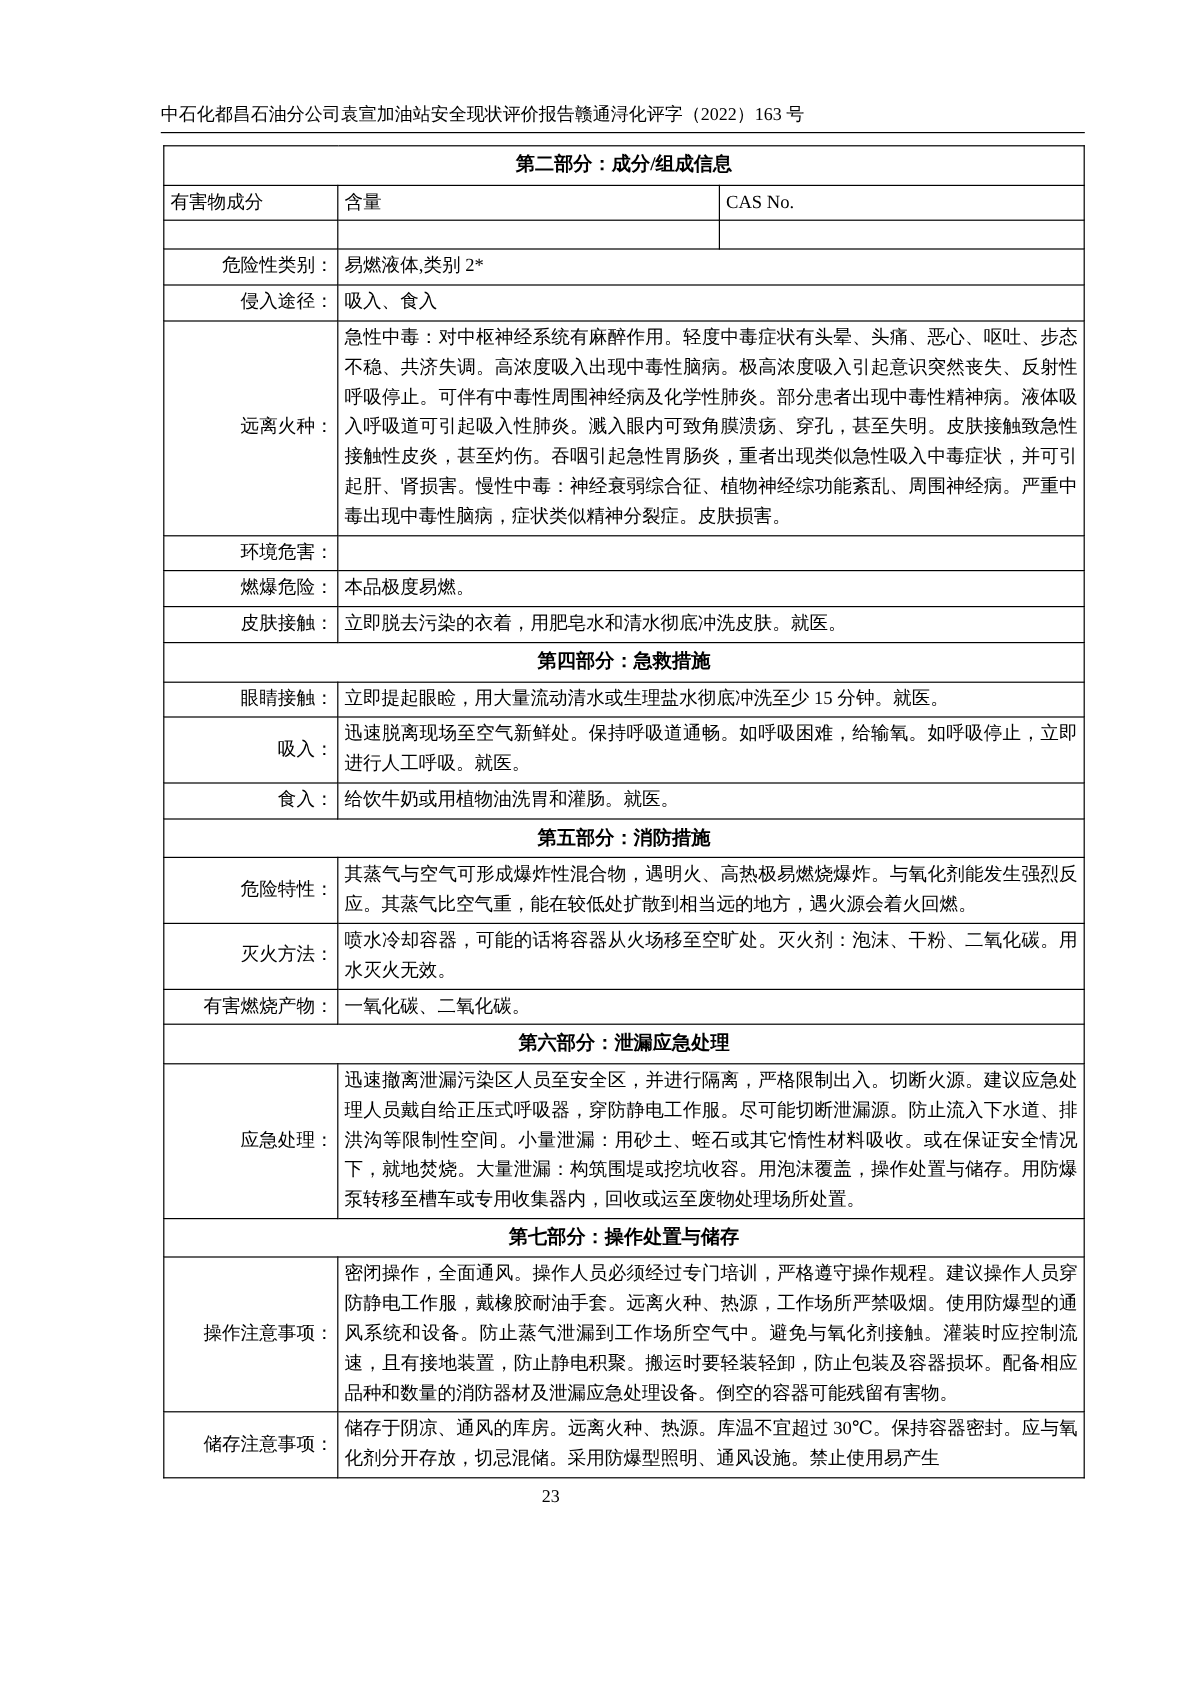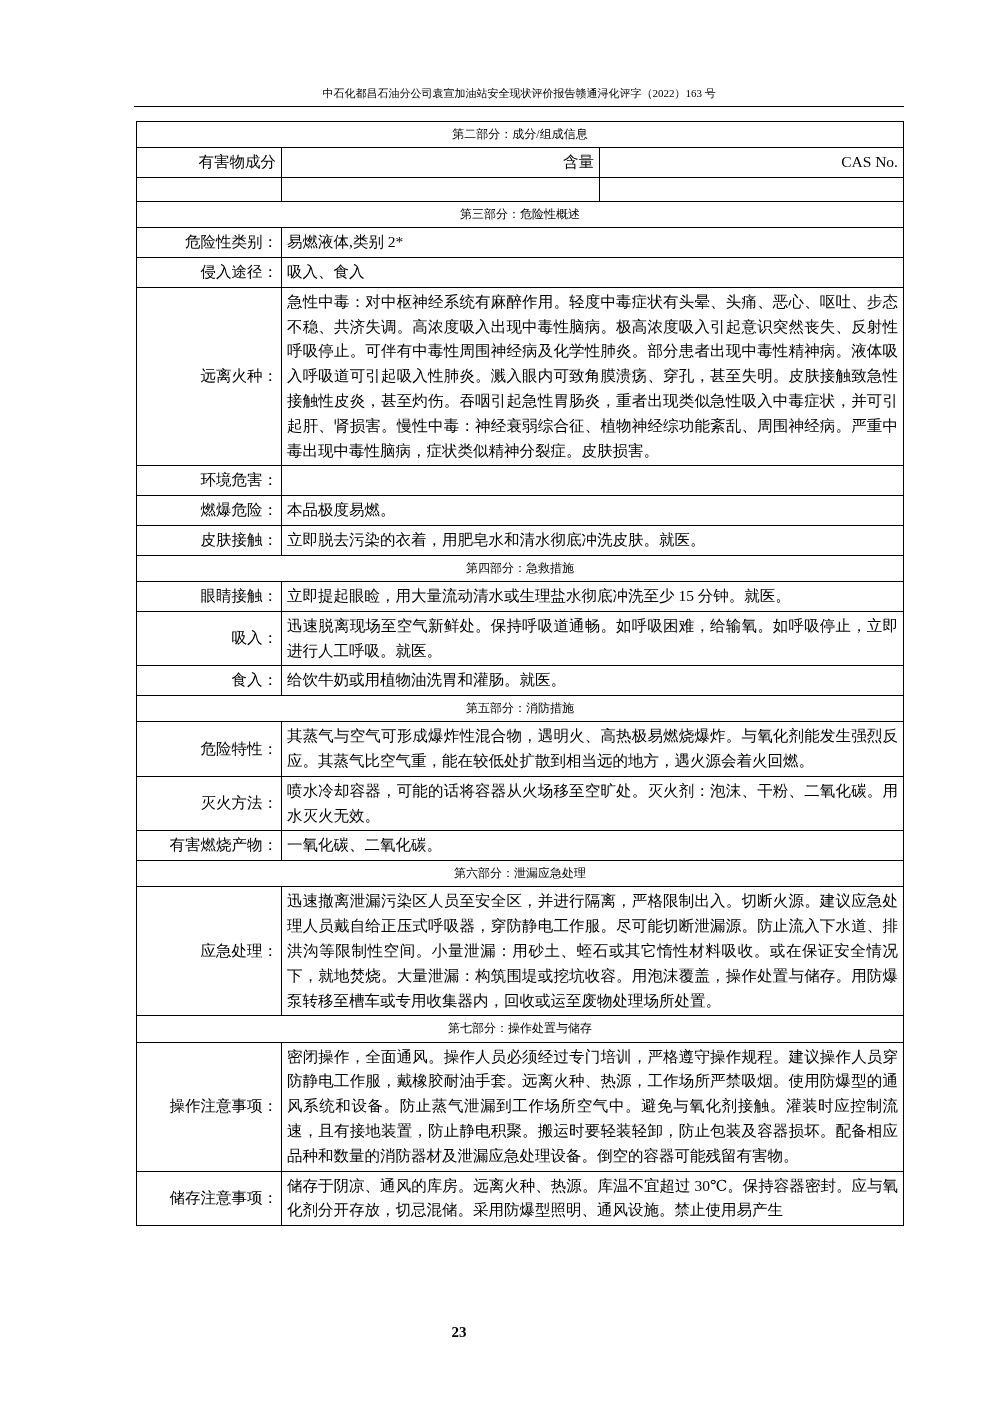--- a/index.html
+++ b/index.html
@@ -10,66 +10,65 @@
     position: relative;
     font-family: "Liberation Serif", "DejaVu Serif", serif;
     color: #000;
   }
   .page-header {
     position: absolute;
     left: 134px;
     top: 86px;
     width: 770px;
     display: flex;
-    justify-content: center;
+    justify-content: flex-start;
     align-items: flex-end;
-    font-size: 11px;
+    font-size: 15px;
     padding-bottom: 5px;
     border-bottom: 1.5px solid #000;
   }
   .doc-table {
     position: absolute;
     left: 136px;
     top: 121px;
     width: 767px;
     border-collapse: collapse;
     table-layout: fixed;
     font-size: 15.5px;
   }
   .doc-table td {
     border: 1px solid #000;
     padding: 2px 5px;
     vertical-align: middle;
     line-height: 1.6;
   }
   td.section-cell {
     text-align: center;
-    font-weight: normal;
-    font-size: 12px;
+    font-weight: bold;
+    font-size: 16px;
     padding: 3px 5px;
   }
   td.label-cell {
     text-align: right;
     padding-right: 3px;
     margin-left: 28px;
   }
   td.value-cell {
     text-align: justify;
     text-justify: inter-ideograph;
   }
-  td.comp-cell { text-align: right; }
+  td.comp-cell { text-align: left; }
   tr.empty-row td { height: 24px; }
   .page-footer {
     position: absolute;
     left: 0;
-    top: 1324px;
+    top: 1240px;
     width: 918px;
     text-align: center;
     font-size: 15px;
-    font-weight: bold;
   }
 </style>
 </head>
 <body>
 
 <div class="page-header">
   <span>中石化都昌石油分公司袁宣加油站安全现状评价报告</span>
   <span>赣通浔化评字（2022）163 号</span>
 </div>
 
@@ -87,23 +86,20 @@
       <td class="comp-cell">有害物成分</td>
       <td class="comp-cell">含量</td>
       <td class="comp-cell">CAS No.</td>
     </tr>
     <tr class="empty-row">
       <td></td>
       <td></td>
       <td></td>
     </tr>
 
-    <tr>
-      <td class="section-cell" colspan="3">第三部分：危险性概述</td>
-    </tr>
     <tr>
       <td class="label-cell">危险性类别：</td>
       <td class="value-cell" colspan="2">易燃液体,类别 2*</td>
     </tr>
     <tr>
       <td class="label-cell">侵入途径：</td>
       <td class="value-cell" colspan="2">吸入、食入</td>
     </tr>
     <tr>
       <td class="label-cell">远离火种：</td>

